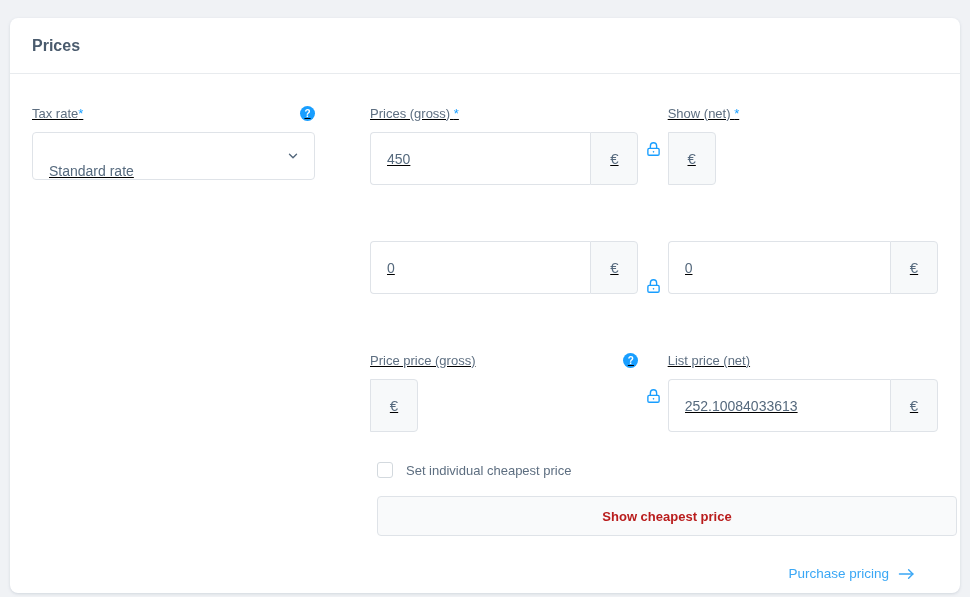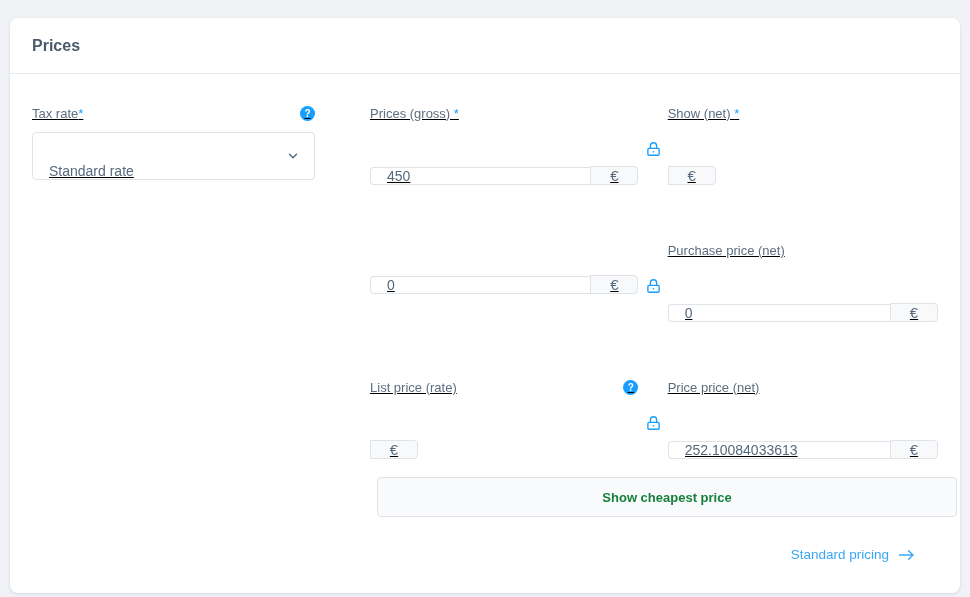--- a/index.html
+++ b/index.html
@@ -96,21 +96,20 @@
     position: absolute; right: 14px; top: 50%;
     transform: translateY(-50%);
     width: 14px; height: 14px; color: #55697d;
   }
 
   
   .input-group {
     display: flex;
     height: 53px;
     width: 100%;
-    align-items: flex-end;
   }
   .input-main {
     flex: 1 1 auto;
     border: 1px solid #dfe3e8;
     border-right: none;
     border-radius: 4px 0 0 4px;
     background: #fff;
     font-size: 14px;
     color: #55697d;
     padding: 0 16px;
@@ -159,21 +158,21 @@
 
   
   .wide-btn {
     margin-left: 345px;
     margin-top: 18px;
     width: 580px;
     height: 40px;
     background: #f9fafb;
     border: 1px solid #dfe3e8;
     border-radius: 4px;
-    color: #15803d;
+    color: #b91c1c;
     font-size: 13px;
     font-weight: bold;
     font-family: "Liberation Sans", sans-serif;
     cursor: pointer;
   }
 
   
   .links {
     margin-top: 30px;
     padding-right: 23px;
@@ -266,75 +265,76 @@
 
       <div class="col-lock">
         <svg class="lock-icon" viewBox="0 0 24 24" fill="none" stroke="currentColor" stroke-width="2.2" stroke-linecap="round" stroke-linejoin="round">
           <rect x="3" y="11" width="18" height="11" rx="2"></rect>
           <path d="M7 11V7a5 5 0 0 1 10 0v4"></path>
           <circle cx="12" cy="16.5" r="1.3" fill="currentColor" stroke="none"></circle>
         </svg>
       </div>
 
       <div class="col-net">
-        <div class="field-label">
-          <span class="label-text">Purchase price (net)</span>
-        </div>
         <div class="input-group">
           <input class="input-main" type="text" value="0" style="">
           <span class="input-suffix">€</span>
         </div>
       </div>
     </div>
 
     
     <div class="row spacer-row"></div>
     <div class="row">
 
       <div class="col-tax"></div>
 
       <div class="col-gross">
         <div class="field-label">
-          <span class="label-text">List price (rate)</span>
+          <span class="label-text">Price price (gross)</span>
           <span class="label-spacer"></span>
           <span class="help-icon">?</span>
         </div>
         <div class="input-group">
           <span class="input-suffix">€</span>
         </div>
       </div>
 
       <div class="col-lock">
         <svg class="lock-icon" viewBox="0 0 24 24" fill="none" stroke="currentColor" stroke-width="2.2" stroke-linecap="round" stroke-linejoin="round">
           <rect x="3" y="11" width="18" height="11" rx="2"></rect>
           <path d="M7 11V7a5 5 0 0 1 10 0v4"></path>
           <circle cx="12" cy="16.5" r="1.3" fill="currentColor" stroke="none"></circle>
         </svg>
       </div>
 
       <div class="col-net">
         <div class="field-label">
-          <span class="label-text">Price price (net)</span>
+          <span class="label-text">List price (net)</span>
         </div>
         <div class="input-group">
           <input class="input-main" type="text" value="252.10084033613" style="">
           <span class="input-suffix">€</span>
         </div>
       </div>
     </div>
 
     
+    <div class="check-row">
+      <span class="checkbox"></span>
+      <span class="check-label">Set individual cheapest price</span>
+    </div>
 
     
     <button class="wide-btn">Show cheapest price</button>
 
     
     <div class="links">
       <a class="link-item">
-        <span>Standard pricing</span>
+        <span>Purchase pricing</span>
         <svg class="arrow-icon" viewBox="0 0 24 17" fill="none" stroke="currentColor" stroke-width="2" stroke-linecap="round" stroke-linejoin="round">
           <line x1="2" y1="8.5" x2="21" y2="8.5"></line>
           <polyline points="15 2.5 21 8.5 15 14.5"></polyline>
         </svg>
       </a>
 
     </div>
 
   </div>
 </div>

